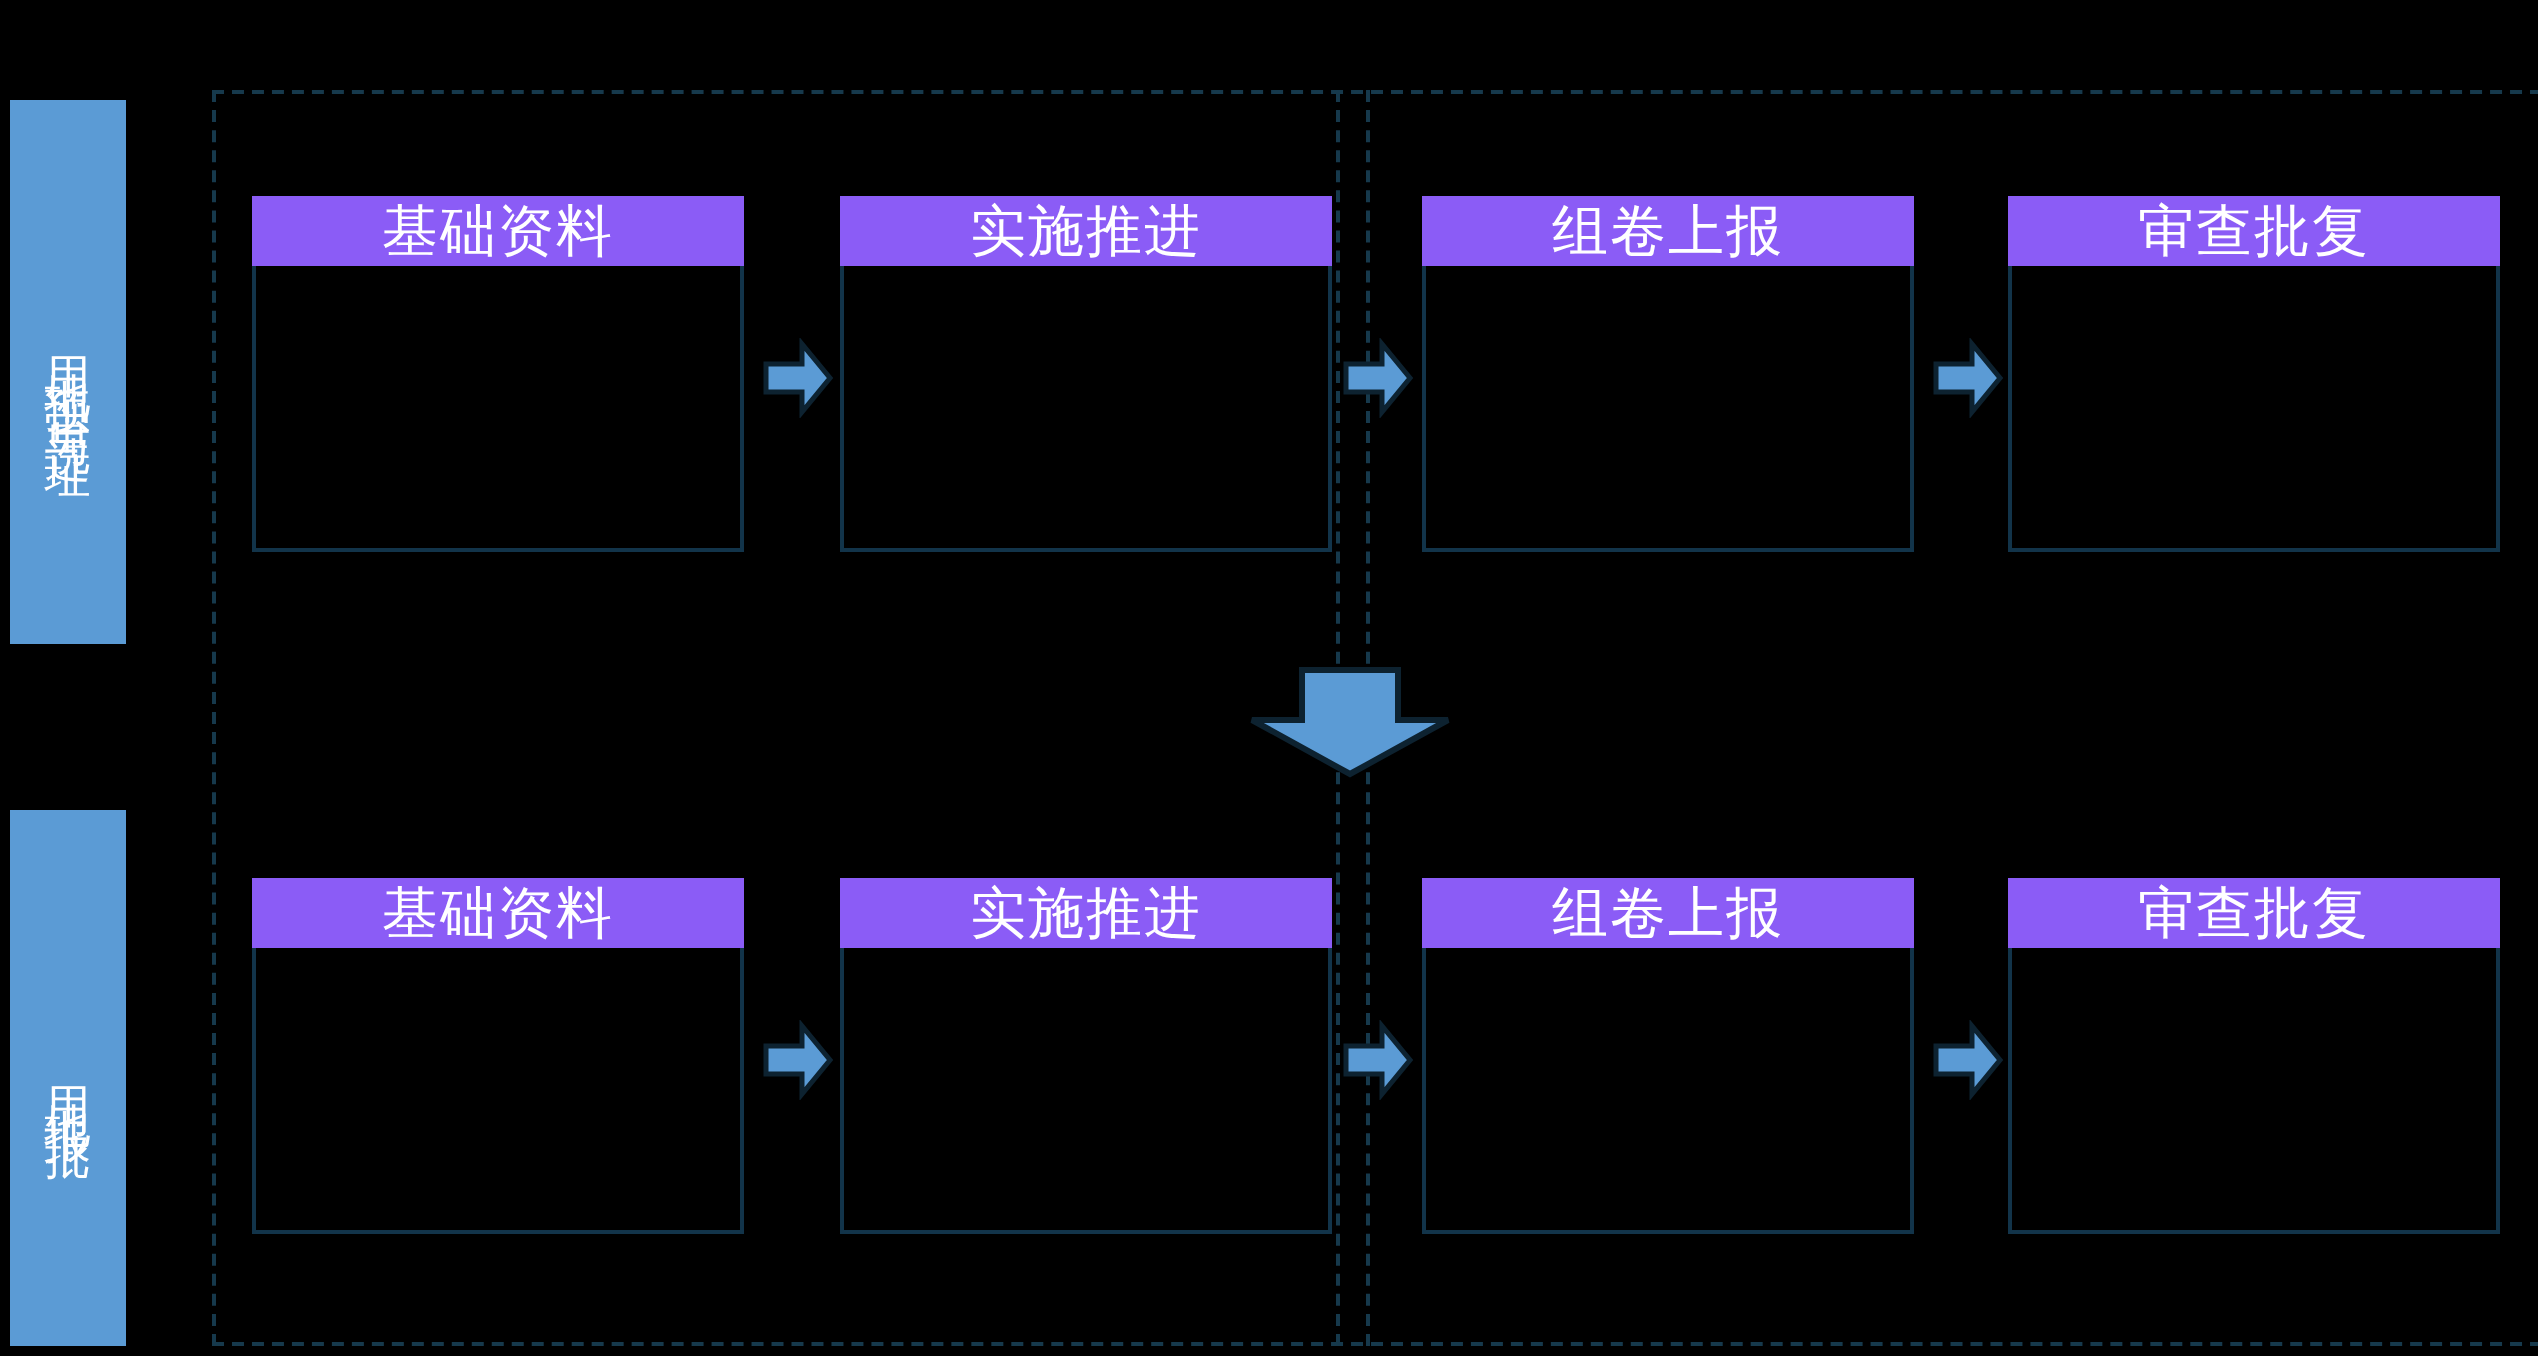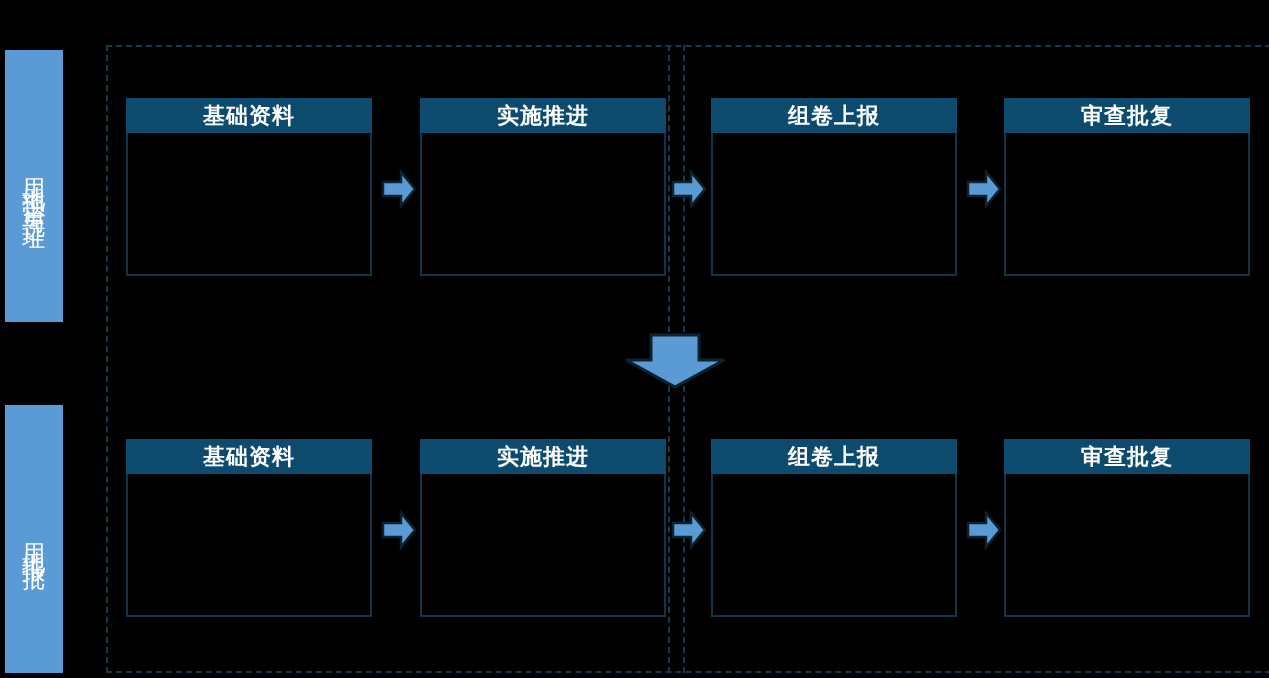--- a/index.html
+++ b/index.html
@@ -47,30 +47,29 @@
     box-sizing: border-box;
     padding-top: 4px;
   }
 
   
   .card {
     position: absolute;
     box-sizing: border-box;
   }
   .card-header {
-    background: #0c4a6e;
+    background: #8b5cf6;
     color: #ffffff;
-    font-size: 22px;
+    font-size: 28px;
     height: 35px;
     display: flex;
     align-items: center;
     justify-content: center;
     box-sizing: border-box;
     letter-spacing: 1px;
-    font-weight: bold;
   }
   .card-body {
     background: #000000;
     border: 2px solid #12344a;
     border-top: none;
     box-sizing: border-box;
   }
 
   
   .arrow-right {

